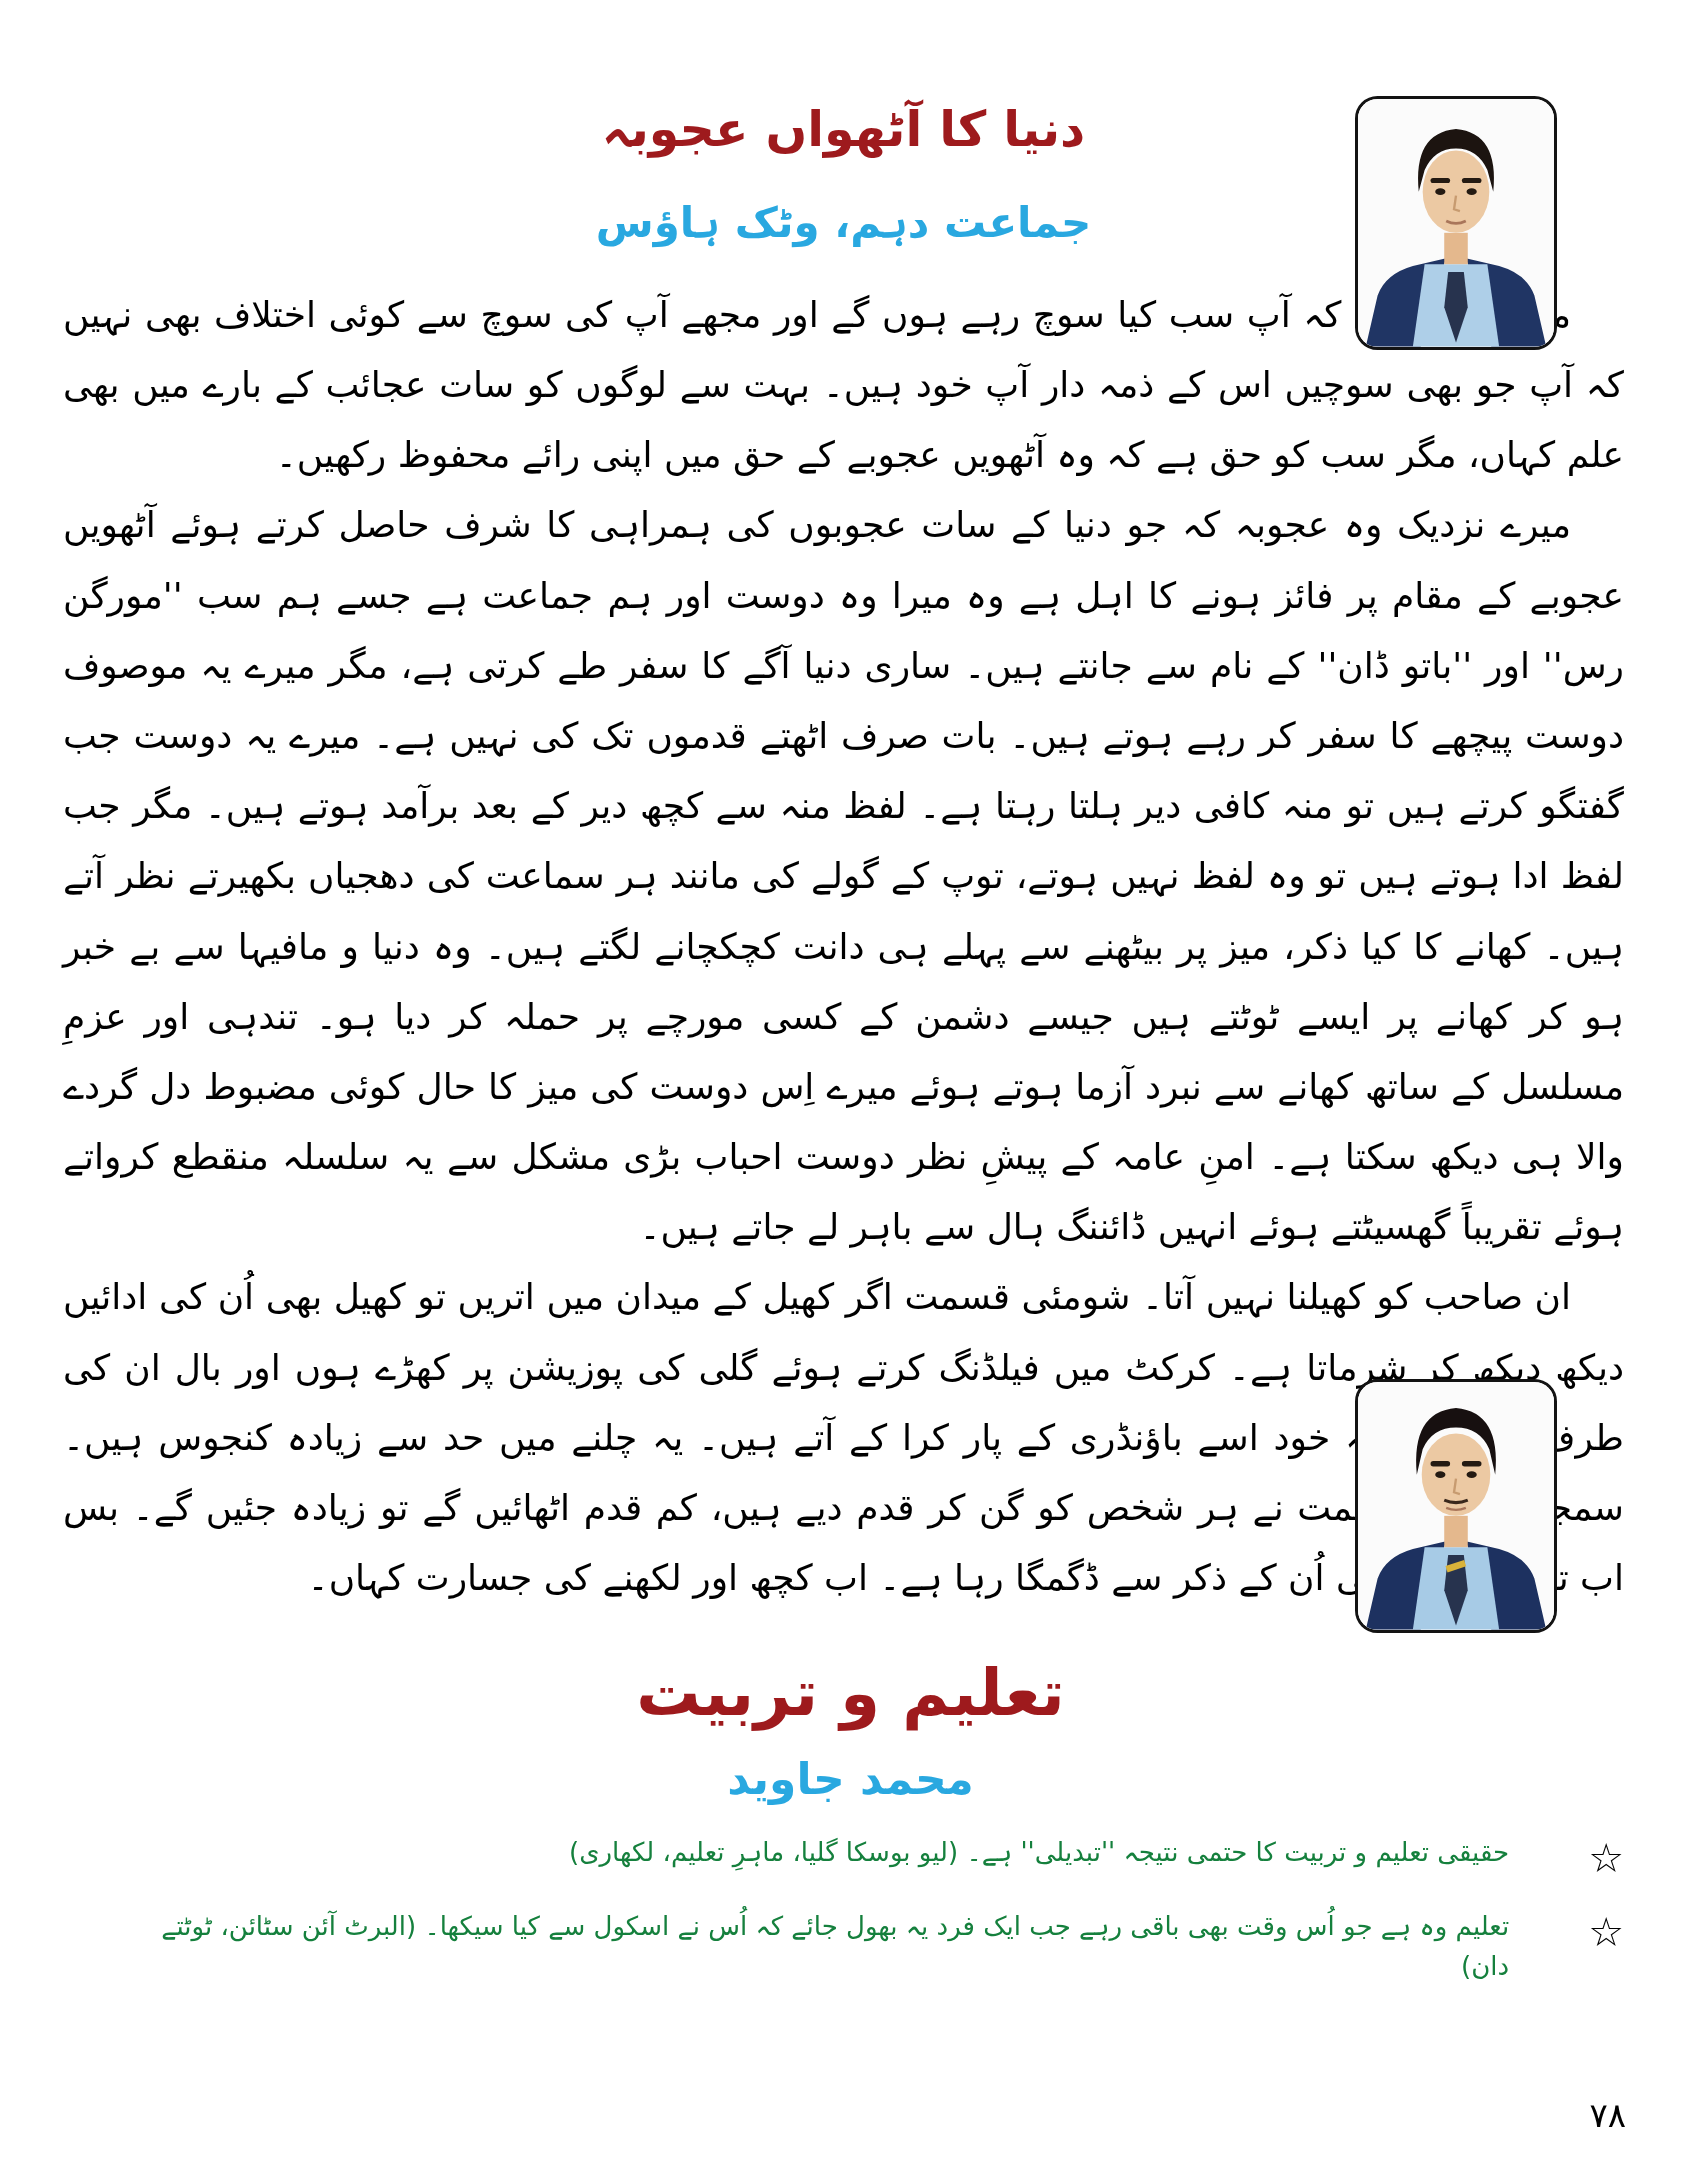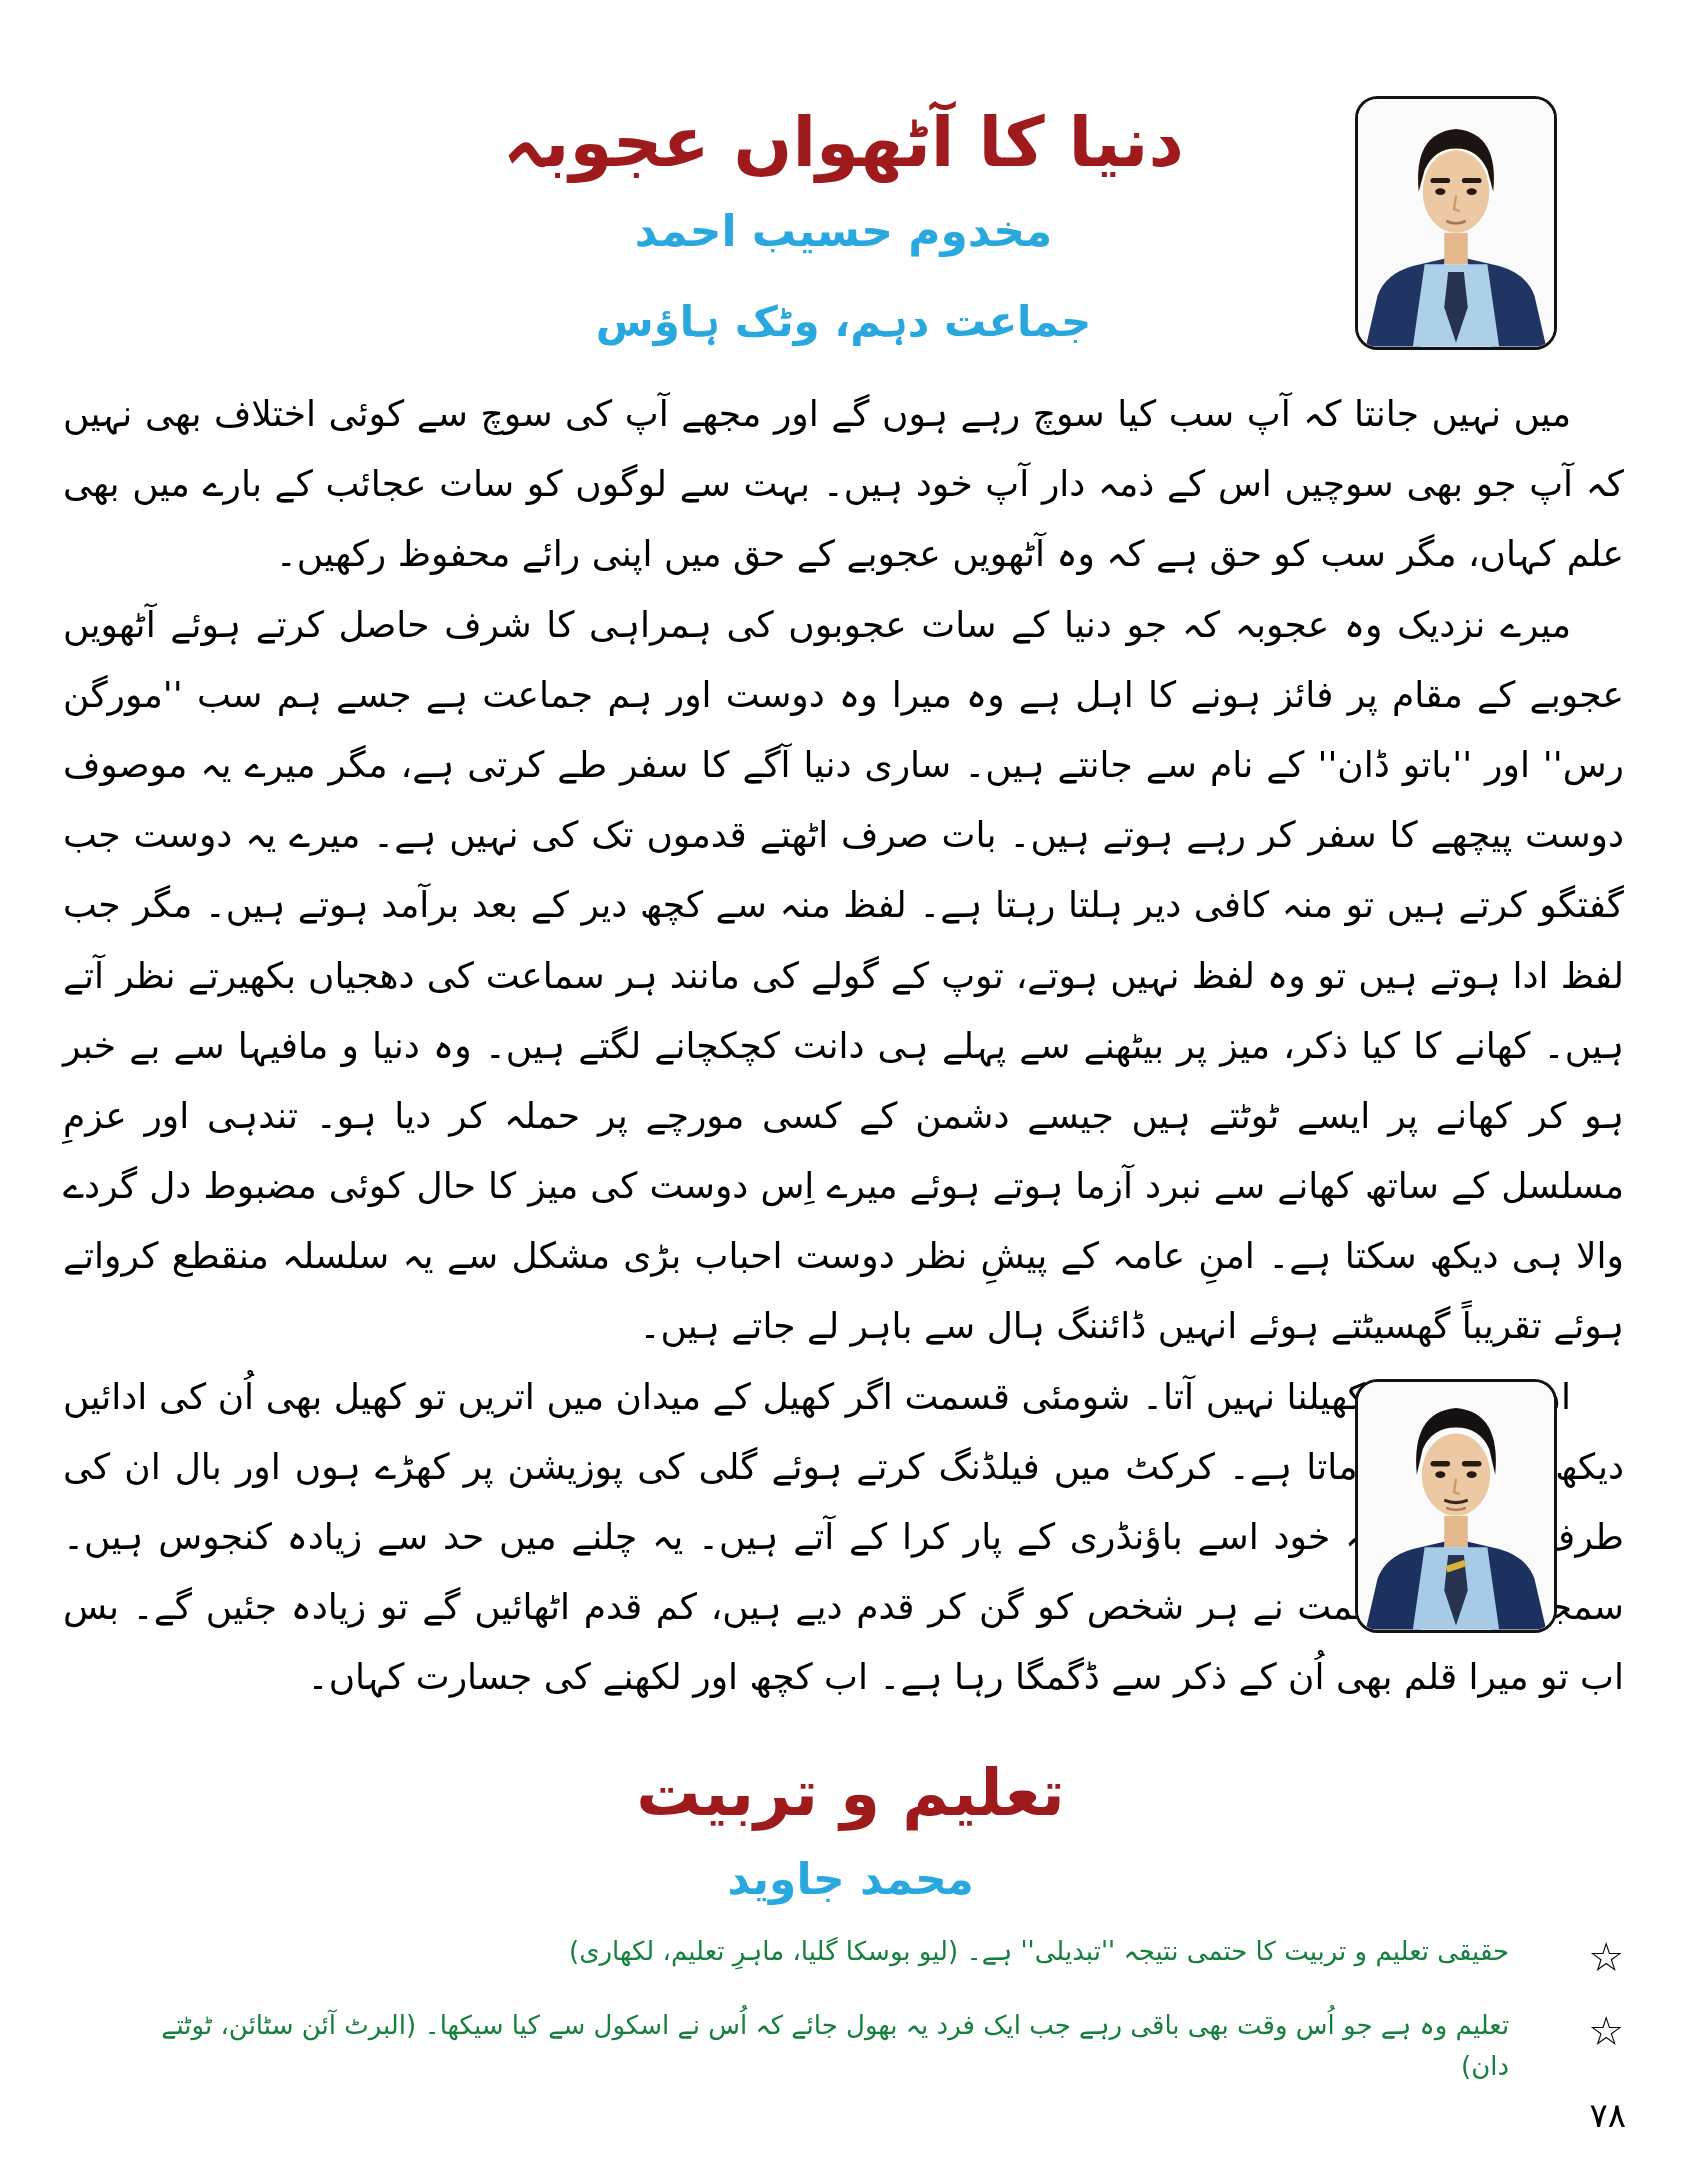--- a/index.html
+++ b/index.html
@@ -7,21 +7,21 @@
     width:1687px;height:2183px;position:relative;overflow:hidden;
     font-family:"DejaVu Sans",sans-serif;color:#000;
   }
   .page{position:absolute;inset:0;background:#fff;}
 
   
   .article-header{width:100%;text-align:center;direction:rtl;}
   .header-1{padding-top:99px;}
   .header-2{padding-top:40px;padding-left:7px;}
   .article-title{
-    font-size:69px;font-weight:bold;color:#9e1a1d;
+    font-size:49px;font-weight:bold;color:#9e1a1d;
     line-height:1.25;margin:0 0 12px 0;letter-spacing:0.7px;
   }
   .article-title-2{font-size:64px;}
   .article-author{
     font-size:44px;font-weight:bold;color:#29a8e0;
     line-height:1.3;margin:17px 0 0 0;
   }
   .article-class{
     font-size:42px;font-weight:bold;color:#29a8e0;
     line-height:1.3;margin:36px 0 0 0;
@@ -98,21 +98,20 @@
       <rect x="53" y="40" width="10" height="2.6" rx="1.3" fill="#241a12"></rect>
       <ellipse cx="42" cy="47" rx="2.6" ry="1.7" fill="#241a12"></ellipse>
       <ellipse cx="58" cy="47" rx="2.6" ry="1.7" fill="#241a12"></ellipse>
       <path d="M50,49 L49,56 L52,57" stroke="#c79b70" stroke-width="1.2" fill="none"></path>
       <path d="M45,62 Q50,64.5 55,62" stroke="#a9765a" stroke-width="1.4" fill="none"></path>
     </svg>
   </div>
 
   <div class="article-header header-1">
     <h1 class="article-title">دنیا کا آٹھواں عجوبہ</h1>
-    <div class="article-author">مخدوم حسیب احمد</div>
     <div class="article-class">جماعت دہم، وٹک ہاؤس</div>
   </div>
 
   <div class="body-text">
     <p>میں نہیں جانتا کہ آپ سب کیا سوچ رہے ہوں گے اور مجھے آپ کی سوچ سے کوئی اختلاف بھی نہیں کہ آپ جو بھی سوچیں اس کے ذمہ دار آپ خود ہیں۔ بہت سے لوگوں کو سات عجائب کے بارے میں بھی علم کہاں، مگر سب کو حق ہے کہ وہ آٹھویں عجوبے کے حق میں اپنی رائے محفوظ رکھیں۔</p>
     <p>میرے نزدیک وہ عجوبہ کہ جو دنیا کے سات عجوبوں کی ہمراہی کا شرف حاصل کرتے ہوئے آٹھویں عجوبے کے مقام پر فائز ہونے کا اہل ہے وہ میرا وہ دوست اور ہم جماعت ہے جسے ہم سب ''مورگن رس'' اور ''باتو ڈان'' کے نام سے جانتے ہیں۔ ساری دنیا آگے کا سفر طے کرتی ہے، مگر میرے یہ موصوف دوست پیچھے کا سفر کر رہے ہوتے ہیں۔ بات صرف اٹھتے قدموں تک کی نہیں ہے۔ میرے یہ دوست جب گفتگو کرتے ہیں تو منہ کافی دیر ہلتا رہتا ہے۔ لفظ منہ سے کچھ دیر کے بعد برآمد ہوتے ہیں۔ مگر جب لفظ ادا ہوتے ہیں تو وہ لفظ نہیں ہوتے، توپ کے گولے کی مانند ہر سماعت کی دھجیاں بکھیرتے نظر آتے ہیں۔ کھانے کا کیا ذکر، میز پر بیٹھنے سے پہلے ہی دانت کچکچانے لگتے ہیں۔ وہ دنیا و مافیہا سے بے خبر ہو کر کھانے پر ایسے ٹوٹتے ہیں جیسے دشمن کے کسی مورچے پر حملہ کر دیا ہو۔ تندہی اور عزمِ مسلسل کے ساتھ کھانے سے نبرد آزما ہوتے ہوئے میرے اِس دوست کی میز کا حال کوئی مضبوط دل گردے والا ہی دیکھ سکتا ہے۔ امنِ عامہ کے پیشِ نظر دوست احباب بڑی مشکل سے یہ سلسلہ منقطع کرواتے ہوئے تقریباً گھسیٹتے ہوئے انہیں ڈائننگ ہال سے باہر لے جاتے ہیں۔</p>
     <p>ان صاحب کو کھیلنا نہیں آتا۔ شومئی قسمت اگر کھیل کے میدان میں اتریں تو کھیل بھی اُن کی ادائیں دیکھ دیکھ کر شرماتا ہے۔ کرکٹ میں فیلڈنگ کرتے ہوئے گلی کی پوزیشن پر کھڑے ہوں اور بال ان کی طرف آ جائے تو یہ خود اسے باؤنڈری کے پار کرا کے آتے ہیں۔ یہ چلنے میں حد سے زیادہ کنجوس ہیں۔ سمجھتے ہیں، قسمت نے ہر شخص کو گن کر قدم دیے ہیں، کم قدم اٹھائیں گے تو زیادہ جئیں گے۔ بس اب تو میرا قلم بھی اُن کے ذکر سے ڈگمگا رہا ہے۔ اب کچھ اور لکھنے کی جسارت کہاں۔</p>
   </div>
 
   <div class="photo photo-2">

